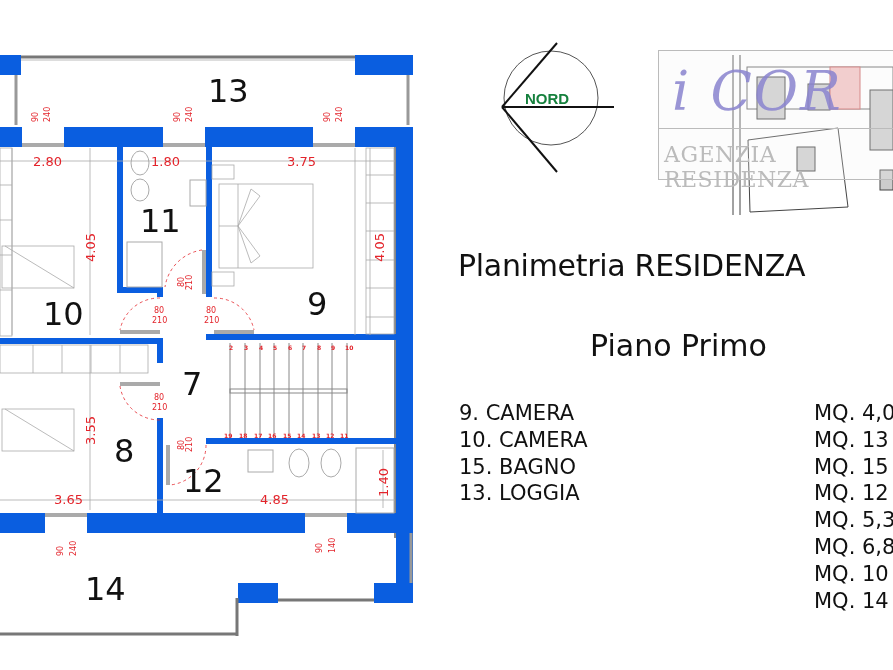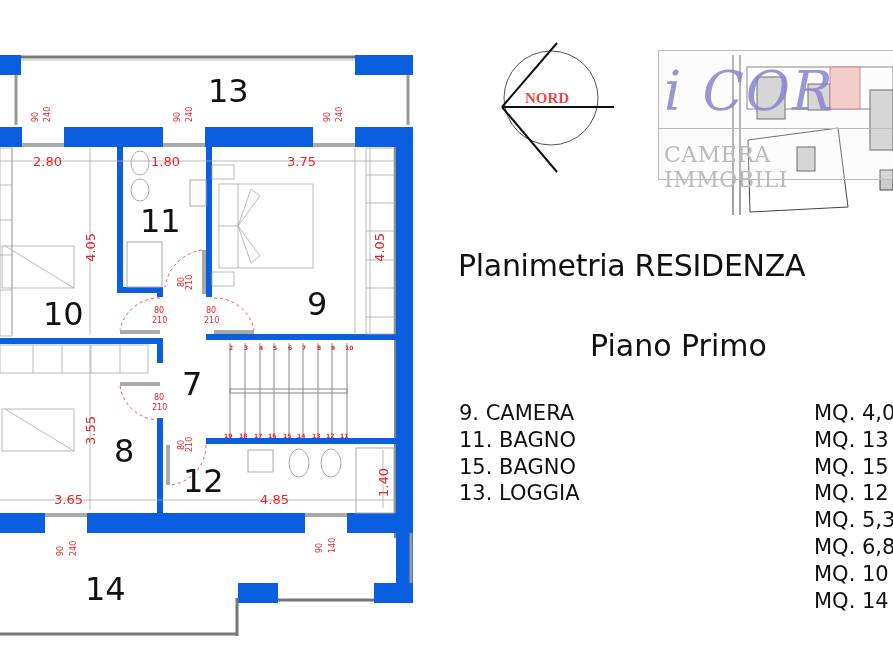--- a/index.html
+++ b/index.html
@@ -5,23 +5,23 @@
   html, body { margin:0; padding:0; background:#ffffff; }
   body { width:893px; height:670px; position:relative; overflow:hidden; font-family:"DejaVu Sans", sans-serif; }
   #plan { position:absolute; left:0; top:0; }
   .title { position:absolute; font-family:"DejaVu Sans", sans-serif; color:#111; white-space:nowrap; }
   #title-line1 { left:458px; top:248px; font-size:30px; letter-spacing:-0.3px; }
   #title-line2 { left:590px; top:328px; font-size:30px; }
   .legend { position:absolute; left:459px; top:400px; font-size:21px; color:#111; line-height:26.8px; }
   .legend-area { position:absolute; left:814px; top:400px; font-size:21px; color:#111; line-height:26.8px; white-space:nowrap; }
   .legend-row { white-space:nowrap; }
   .logo { position:absolute; left:658px; top:50px; width:235px; height:170px; overflow:hidden; }
-  .logo-brand { position:absolute; left:6px; top:10px; font-family:"DejaVu Serif", serif; font-size:54px; color:#8a84cf; opacity:0.85; font-style:italic; letter-spacing:2px; }
+  .logo-brand { position:absolute; left:14px; top:10px; font-family:"DejaVu Serif", serif; font-size:54px; color:#8a84cf; opacity:0.85; font-style:italic; letter-spacing:2px; }
   .logo-sub { position:absolute; left:6px; top:92px; font-family:"DejaVu Serif", serif; font-size:22px; color:#bbbbbb; letter-spacing:0.5px; }
-  .nord-label { position:absolute; left:525px; top:90px; font-family:Liberation Serif, serif; font-weight:bold; font-size:15px; color:#ef4444; }
+  .nord-label { position:absolute; left:525px; top:90px; font-family:Liberation Sans, sans-serif; font-weight:bold; font-size:15px; color:#15803d; }
   .room-num { font-family:"DejaVu Sans", sans-serif; font-size:32px; fill:#111; }
   .dim { font-family:"DejaVu Sans", sans-serif; font-size:13px; fill:#e3242b; }
   .dim-small { font-family:"DejaVu Sans", sans-serif; font-size:8px; fill:#e3242b; }
   .dim-tiny { font-family:"DejaVu Sans", sans-serif; font-size:6px; fill:#e3242b; font-weight:bold; }
 </style>
 </head>
 <body>
 
 <svg id="plan" width="893" height="670" viewBox="0 0 893 670">
 
@@ -272,31 +272,31 @@
     <rect x="797" y="147" width="18" height="24" fill="#ccc"></rect>
     <rect x="870" y="90" width="23" height="60" fill="#ccc"></rect>
     <rect x="880" y="170" width="13" height="20" fill="#ccc"></rect>
   </g>
 </svg>
 
 <div class="logo">
   <div style="position:absolute;left:0;top:0;width:240px;height:128px;border:1px solid #bbb;background:rgba(245,245,245,0.25);"></div>
   <div style="position:absolute;left:0;top:78px;width:240px;height:1px;background:#bbb;"></div>
   <span class="logo-brand">i COR</span>
-  <span class="logo-sub">CAMERA IMMOBILI</span>
+  <span class="logo-sub">AGENZIA RESIDENZA</span>
 </div>
 
 <span class="nord-label">NORD</span>
 
 <div id="title-line1" class="title">Planimetria  RESIDENZA</div>
 <div id="title-line2" class="title">Piano  Primo</div>
 
 <div class="legend">
   <div class="legend-row">9. CAMERA</div>
-  <div class="legend-row">11. BAGNO</div>
+  <div class="legend-row">10. CAMERA</div>
   <div class="legend-row">15. BAGNO</div>
   <div class="legend-row">13. LOGGIA</div>
 </div>
 <div class="legend-area">
   <div class="legend-row">MQ. 4,0</div>
   <div class="legend-row">MQ. 13</div>
   <div class="legend-row">MQ. 15</div>
   <div class="legend-row">MQ. 12</div>
   <div class="legend-row">MQ. 5,3</div>
   <div class="legend-row">MQ. 6,8</div>

